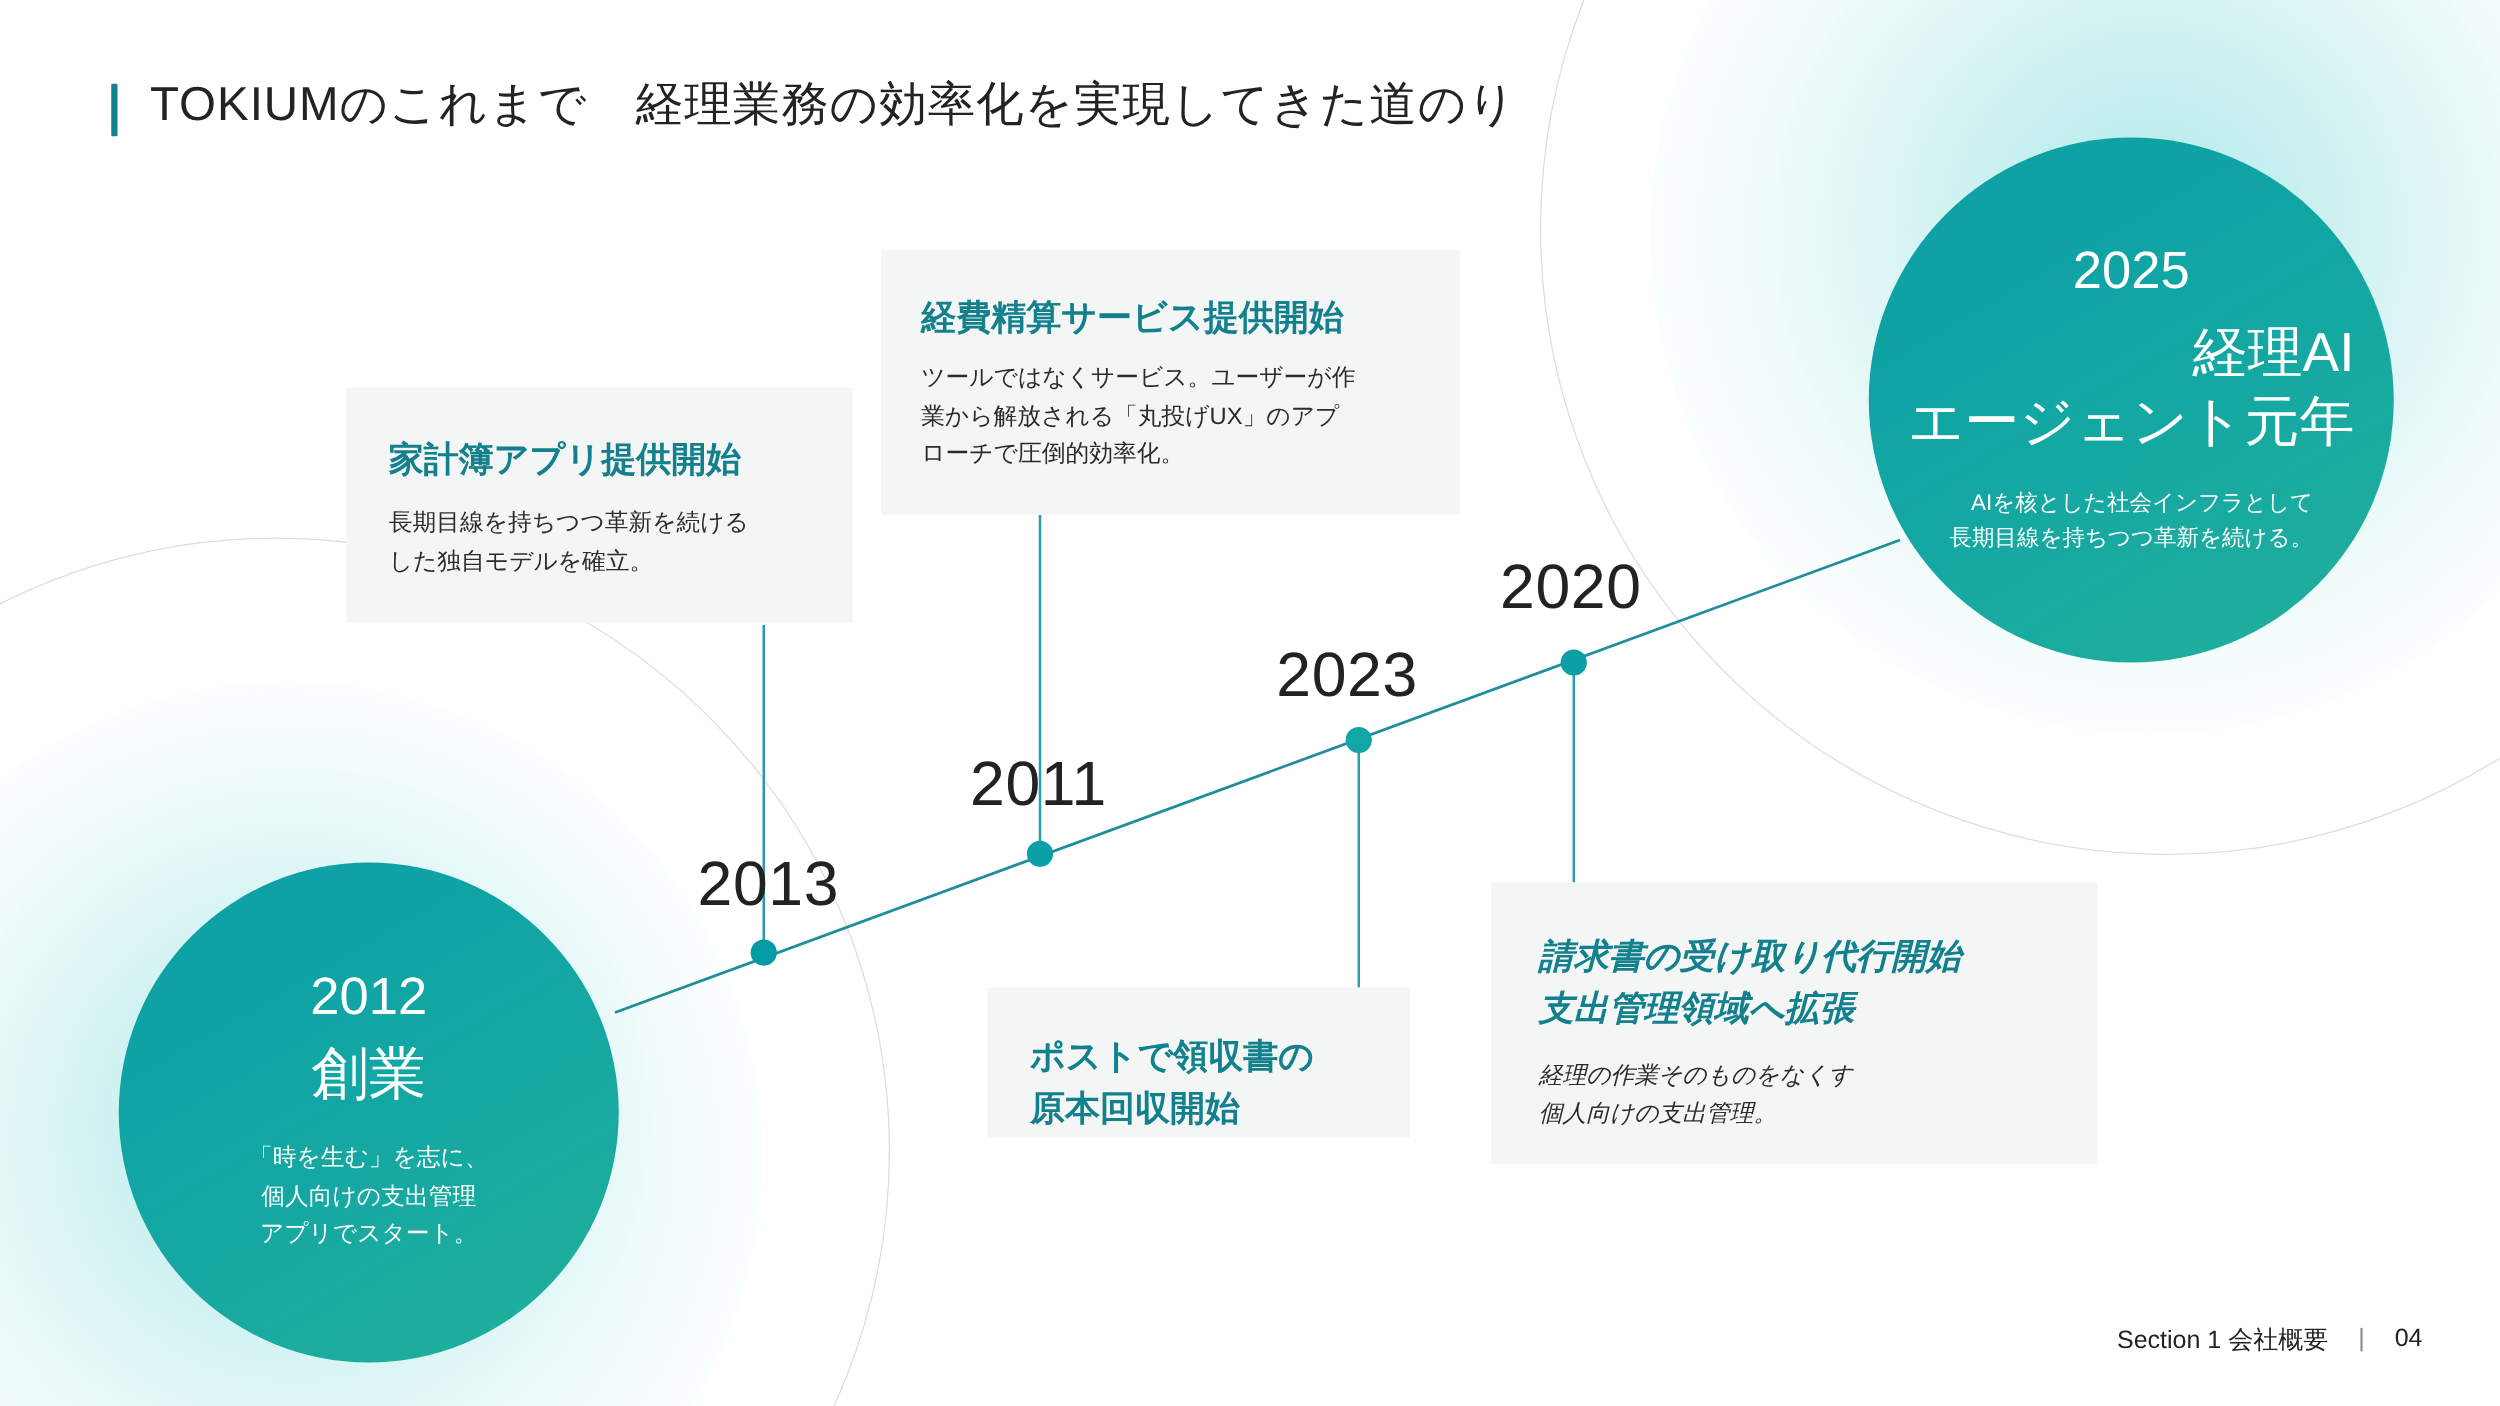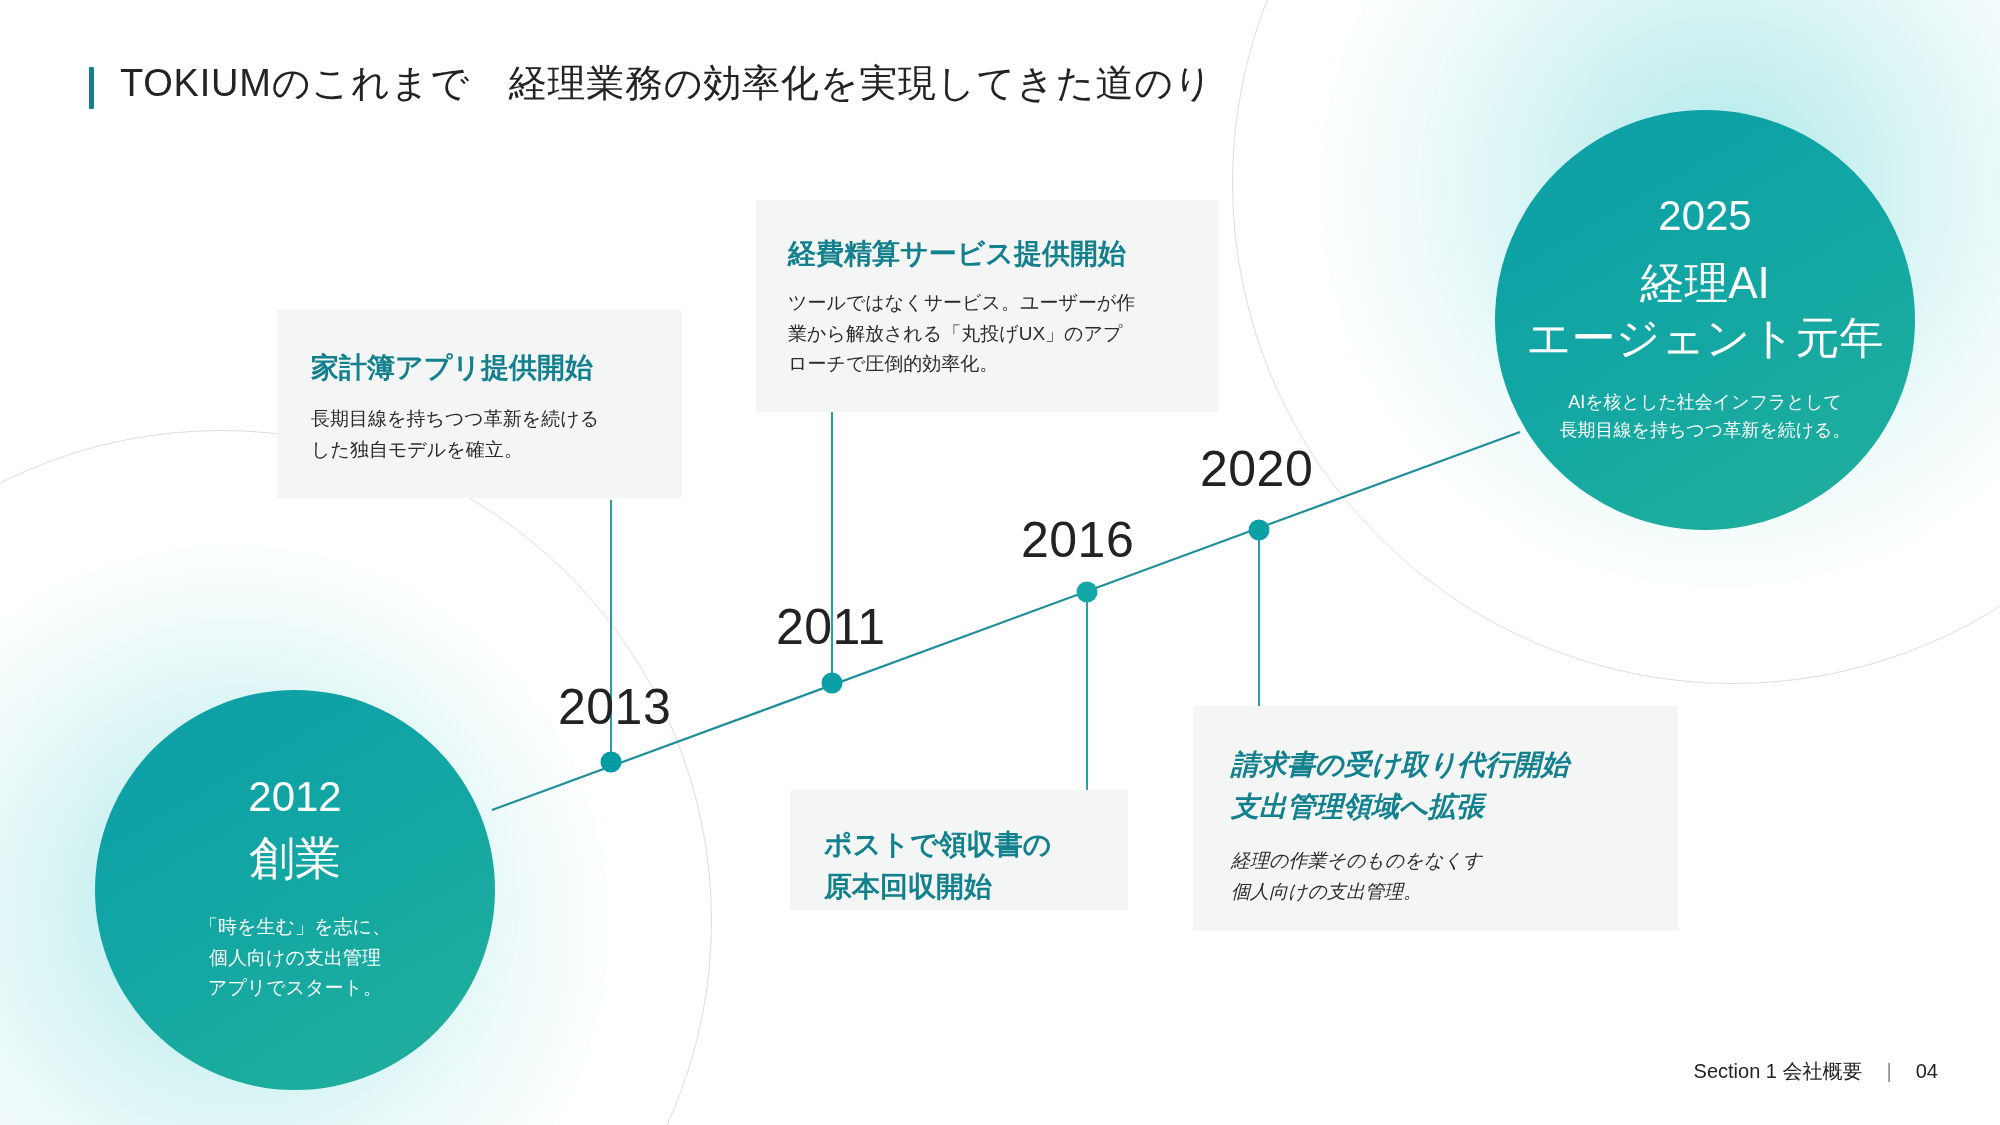--- a/index.html
+++ b/index.html
@@ -175,30 +175,30 @@
     <line x1="1259" y1="530" x2="1259" y2="706" stroke="#2a9daa" stroke-width="2"></line>
 
     <circle cx="611" cy="762" r="10.5" fill="#039ba4"></circle>
     <circle cx="832" cy="683" r="10.5" fill="#0ba0a5"></circle>
     <circle cx="1087" cy="592" r="10.5" fill="#12a6a6"></circle>
     <circle cx="1259" cy="530" r="10.5" fill="#0ba0a5"></circle>
   </svg>
 
   <div class="year-label" style="left:558px; top:682px;">2013</div>
   <div class="year-label" style="left:776px; top:602px;">2011</div>
-  <div class="year-label" style="left:1021px; top:515px;">2016</div>
+  <div class="year-label" style="left:1021px; top:515px;">2023</div>
   <div class="year-label" style="left:1200px; top:444px;">2020</div>
 
   <div class="card" style="left:277px; top:310px; width:405px; height:188px; padding:38px 34px 0 34px;">
     <div class="card-title" style="font-size:28px; margin-bottom:16px;">家計簿アプリ提供開始</div>
     <div class="card-body" style="font-size:19px;">長期目線を持ちつつ革新を続ける
 した独自モデルを確立。</div>
   </div>
 
-  <div class="card" style="left:756px; top:200px; width:463px; height:212px; padding:34px 32px 0 32px;">
+  <div class="card" style="left:705px; top:200px; width:463px; height:212px; padding:34px 32px 0 32px;">
     <div class="card-title" style="font-size:28px; margin-bottom:14px;">経費精算サービス提供開始</div>
     <div class="card-body" style="font-size:19px;">ツールではなくサービス。ユーザーが作
 業から解放される「丸投げUX」のアプ
 ローチで圧倒的効率化。</div>
   </div>
 
   <div class="card" style="left:790px; top:790px; width:338px; height:120px; padding:34px 34px 0 34px;">
     <div class="card-title" style="font-size:28px; line-height:1.5;">ポストで領収書の
 原本回収開始</div>
   </div>
@@ -213,21 +213,21 @@
   <div class="endpoint" style="left:95px; top:690px; width:400px; height:400px;
               background: linear-gradient(150deg, #0c9ea6 0%, #12a6a4 45%, #22b09b 100%);">
     <div class="endpoint-year" style="font-size:42px; margin-bottom:12px;">2012</div>
     <div class="endpoint-head" style="font-size:46px; margin-bottom:24px;">創業</div>
     <div class="endpoint-desc" style="font-size:19px;">「時を生む」を志に、
 個人向けの支出管理
 アプリでスタート。</div>
   </div>
 
   <div class="endpoint" style="left:1495px; top:110px; width:420px; height:420px;
-              background: linear-gradient(150deg, #0c9ea6 0%, #12a6a4 45%, #22b09b 100%);">
+              background: linear-gradient(150deg, #0c9ea6 0%, #12a6a4 45%, #22b09b 100%); text-align: right;">
     <div class="endpoint-year" style="font-size:42px; margin-bottom:18px;">2025</div>
     <div class="endpoint-head" style="font-size:44px; margin-bottom:22px;">経理AI
 エージェント元年</div>
     <div class="endpoint-desc" style="font-size:18px;">AIを核とした社会インフラとして
 長期目線を持ちつつ革新を続ける。</div>
   </div>
 
   <div class="footer">
     <span>Section 1  会社概要</span>
     <span class="footer-sep">|</span>

